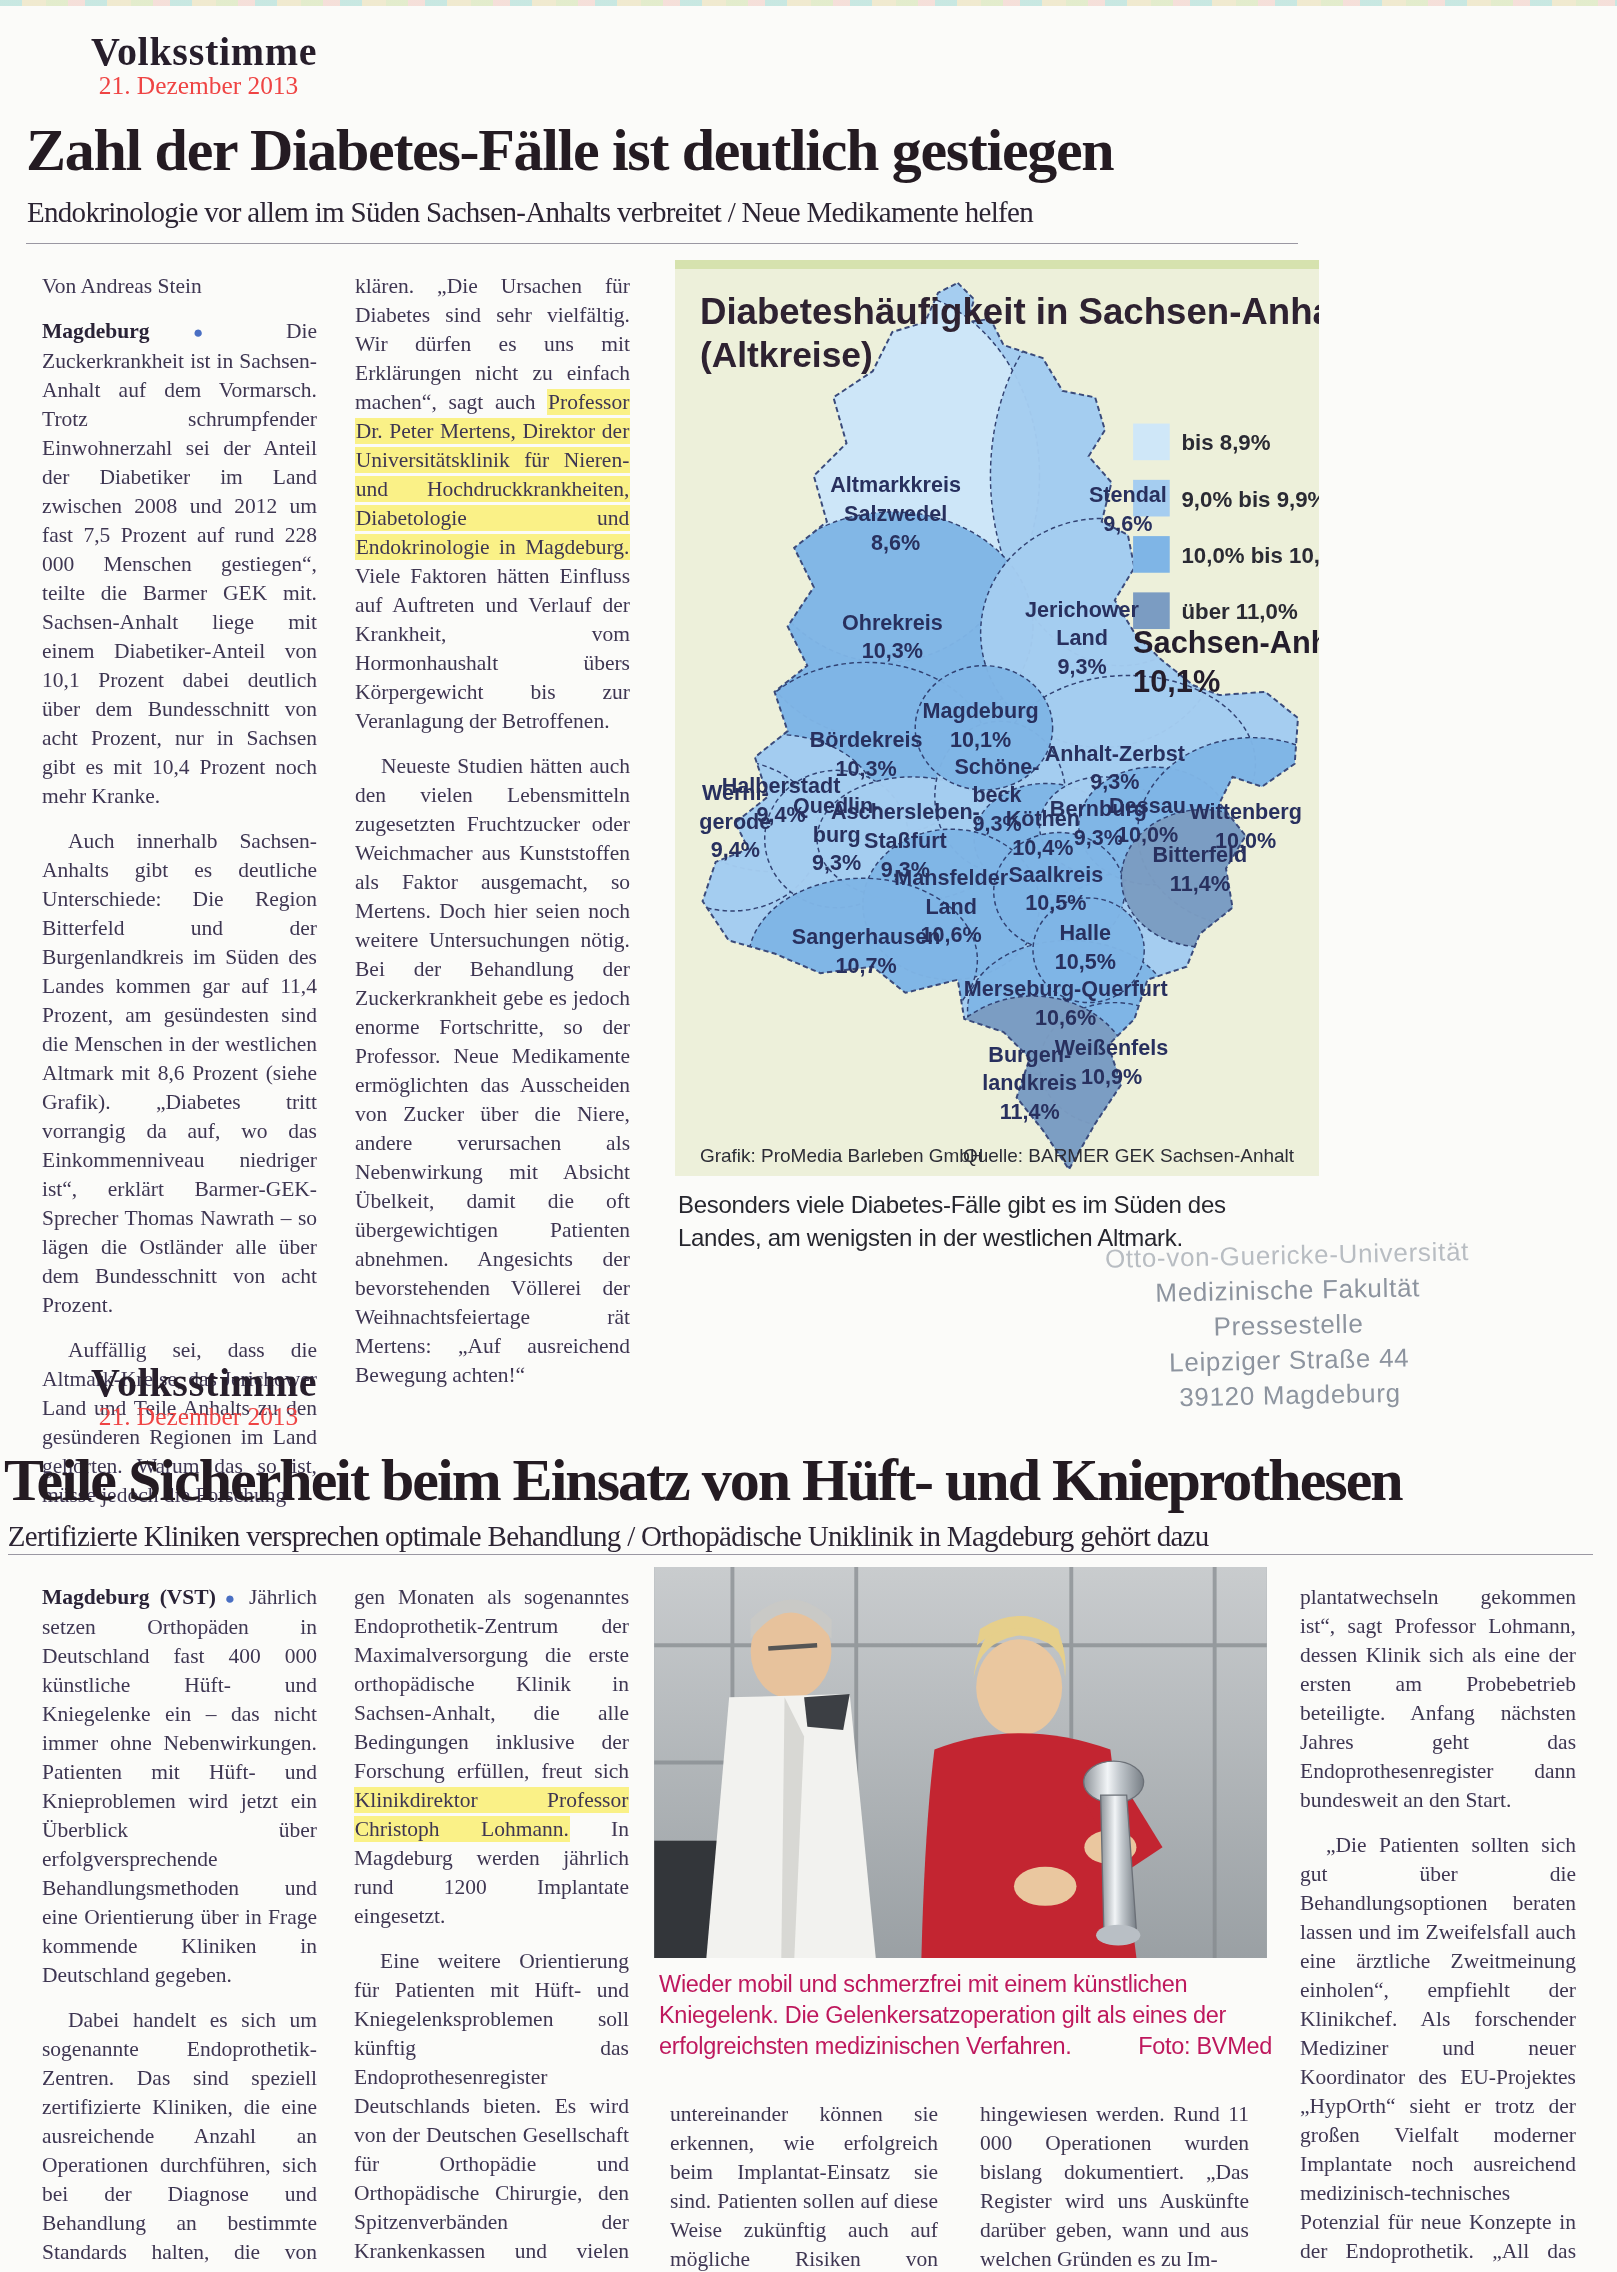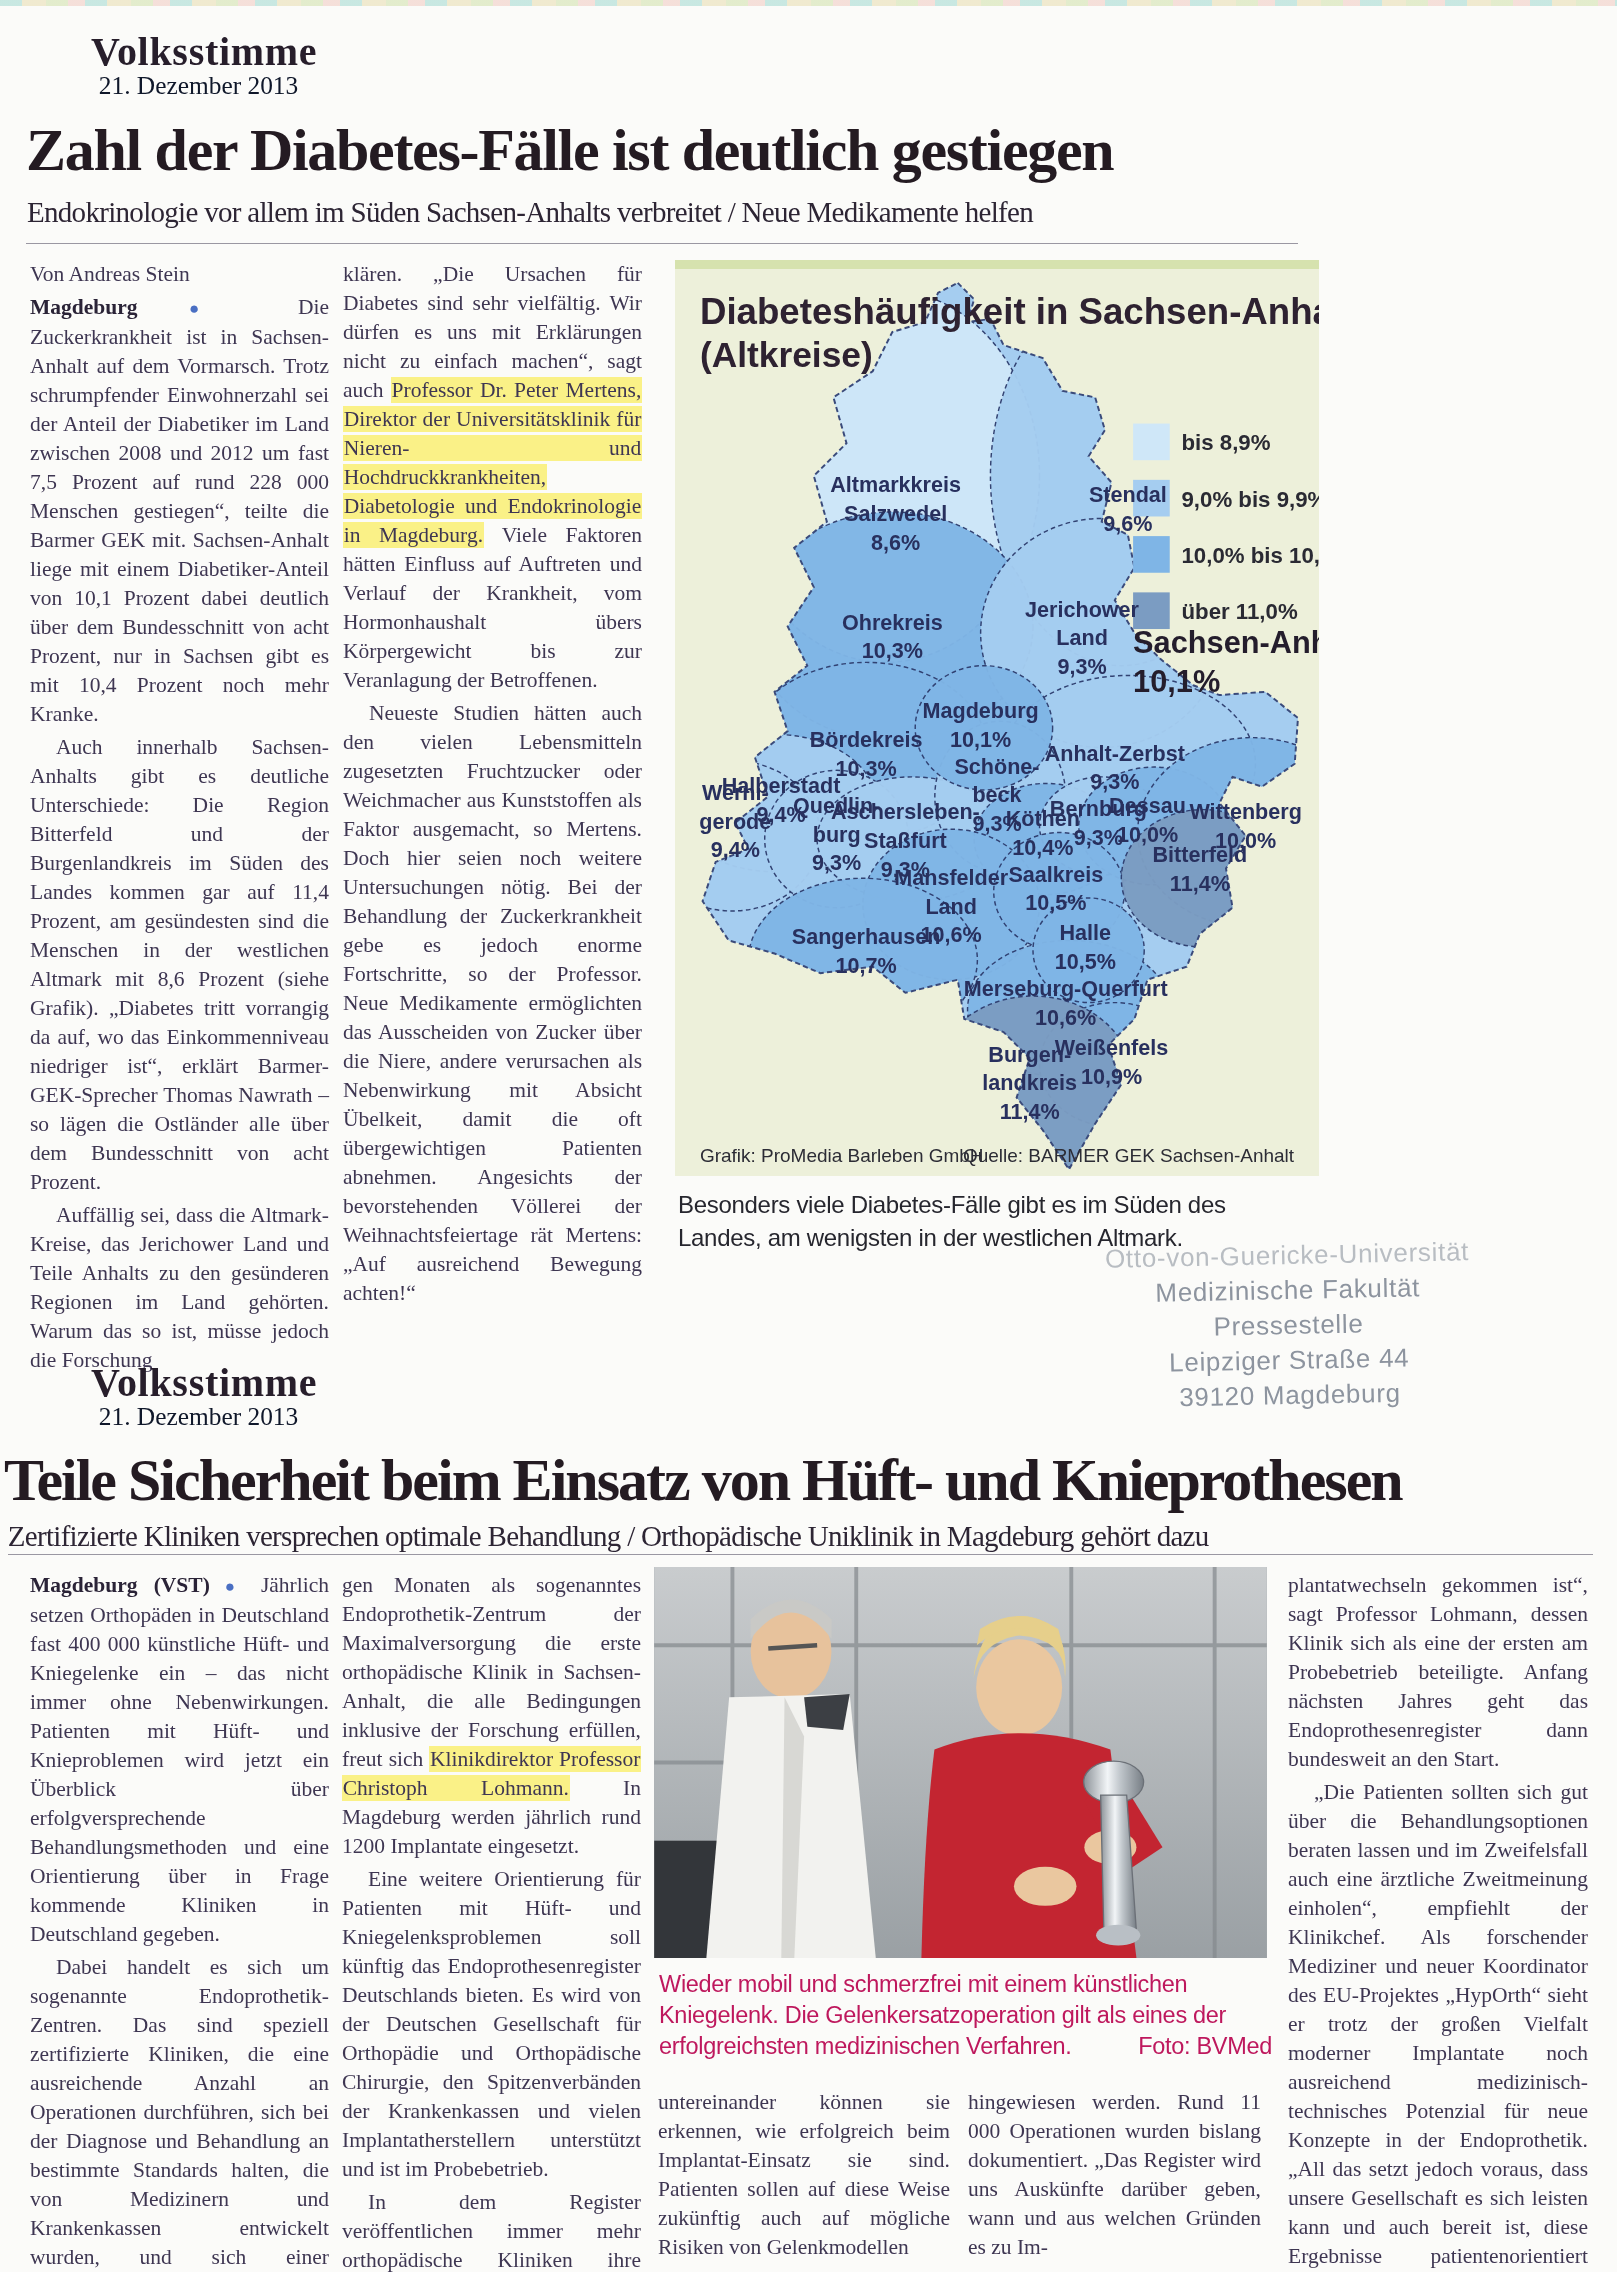--- a/index.html
+++ b/index.html
@@ -3,32 +3,32 @@
 <meta charset="utf-8">
 <style>
   html,body{margin:0;padding:0;background:#e8e8e6;}
   #page{position:relative;width:1618px;height:2273px;background:#fbfbf9;overflow:hidden;
         font-family:"Liberation Serif",serif;}
   #scan-strip{position:absolute;left:0;top:0;width:100%;height:5.9px;opacity:.55;
         background:repeating-linear-gradient(90deg,#9fd8cf 0 22px,#e7dcae 22px 46px,#cfe0a8 46px 68px,#f0c9c0 68px 85px);}
   
   .masthead{position:absolute;text-align:center;color:#271e2b;}
   .masthead .mh-name{font-weight:bold;font-size:40px;line-height:35px;letter-spacing:0.7px;}
-  .masthead .mh-date{font-size:25.4px;line-height:33px;color:#0f172a;font-family:Liberation Serif, serif;}
+  .masthead .mh-date{font-size:25.4px;line-height:33px;color:#ef4444;font-family:Liberation Serif, serif;}
   .headline{position:absolute;font-weight:bold;color:#241b22;white-space:nowrap;letter-spacing:-1.3px;margin-top:20px;}
   #a1-headline{left:26px;top:98px;font-size:60px;line-height:65px;}
   #a2-headline{left:3.9px;top:1427px;font-size:60px;line-height:67px;letter-spacing:-2px;}
   .subhead{position:absolute;font-size:29px;color:#2d2534;white-space:nowrap;letter-spacing:-0.7px;}
   #a1-subhead{left:27px;top:196px;}
   #a2-subhead{left:7.8px;top:1520px;}
   .rule{position:absolute;height:1.3px;background:#9a97a2;}
   
   .bodycol{position:absolute;font-size:21.5px;line-height:29px;text-align:justify;
            color:#3e3652;hyphens:auto;-webkit-hyphens:auto;}
-  .bodycol p{margin:4px;}
+  .bodycol p{margin:16px;}
   .bodycol p + p{text-indent:26px;}
   .byline{margin:0 0 30px 0;color:#3e3652;}
   .lead{font-weight:bold;color:#2a2337;}
   .dot{color:#4a6fc3;font-size:17px;}
   .hl{background:rgba(250,233,42,.55);box-decoration-break:clone;-webkit-box-decoration-break:clone;padding:1.3px 0.7px;}
   
   #map-box{position:absolute;left:675px;top:260px;width:644px;height:916px;
            background:linear-gradient(#d6e2ae 0 9px,#edf0da 9px);}
   #map-box svg{position:absolute;left:0;top:0;width:644px;height:916px;}
   #map-caption{position:absolute;left:678px;top:1188px;width:621px;

